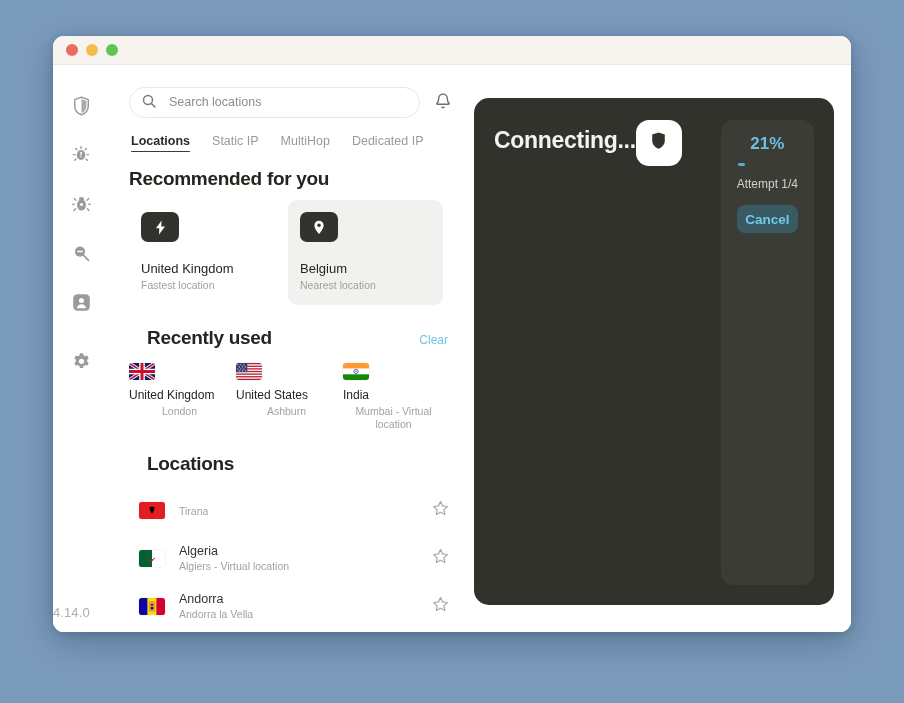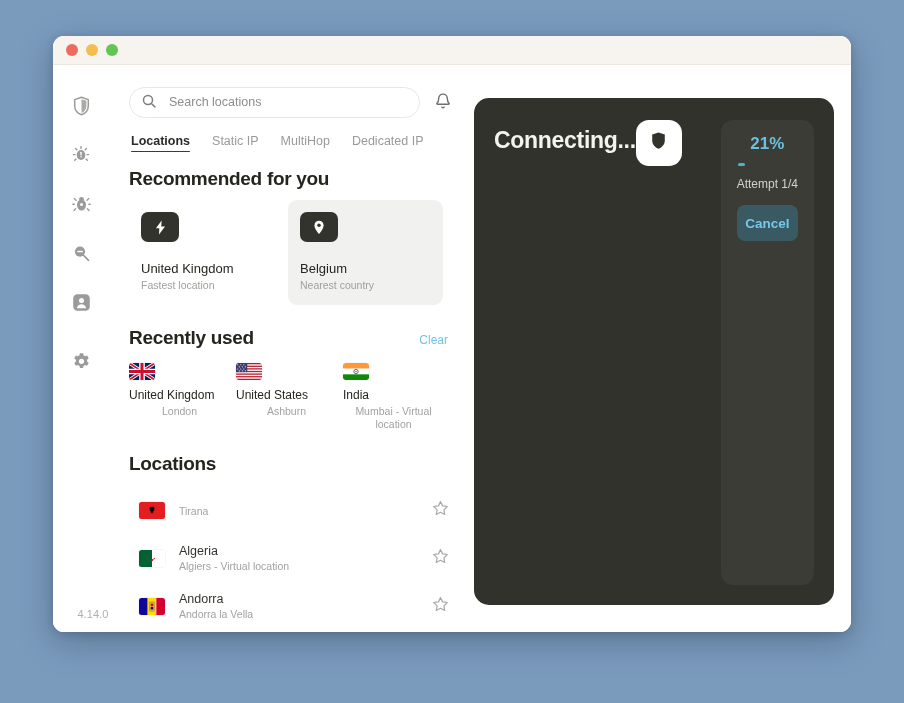--- a/index.html
+++ b/index.html
@@ -51,23 +51,22 @@
     width: 34px; height: 34px;
     display: flex; align-items: center; justify-content: center;
     margin-bottom: 15px;
     cursor: pointer;
     color: #9b9b99;
   }
   .rail-item svg { display: block; }
   .rail-item.spacer-after { margin-bottom: 25px; }
   .version {
     position: absolute;
-    bottom: 12px; left: 12px; width: 56px;
-    text-align: center;
-    font-size: 11px; color: #aeaeac;
+    bottom: 12px; left: 0; width: 56px;
+    font-size: 13px; color: #aeaeac;
     letter-spacing: .1px;
   }
 
   
   .middle {
     flex: 1 1 auto; min-width: 0;
     display: flex; flex-direction: column;
     padding: 22px 18px 0 20px;
     overflow: hidden;
   }
@@ -106,21 +105,21 @@
 
   .sec-title {
     font-size: 19px; font-weight: bold; color: #25251f;
     letter-spacing: -.3px;
     margin-top: 12px; margin-bottom: 2px;
   }
   .sec-head {
     display: flex; align-items: baseline; justify-content: space-between;
     margin-top: 22px;
   }
-  .sec-head .sec-title { margin-top: 0; }
+  .sec-head .sec-title { margin-top: 0; margin-left: 18px; }
   .clear-link {
     font-size: 12px; color: #74c2e8; cursor: pointer; padding-right: 8px;
   }
 
   
   .rec-row { display: flex; gap: 4px; margin-top: 10px; }
   .rec-card {
     width: 155px;
     padding: 12px 12px 14px 12px;
     border-radius: 9px;
@@ -193,21 +192,21 @@
   .progress {
     margin-top: 9px; height: 3px; width: 100%;
     background: transparent; position: relative; overflow: hidden; border-radius: 2px;
   }
   .progress .fill {
     position: absolute; left: 2%; top: 0; height: 3px; width: 12%;
     background: #56aecf; border-radius: 2px;
   }
   .attempt { text-align: center; font-size: 12px; color: #d2d2cd; margin-top: 11px; }
   .cancel-btn {
-    margin-top: 14px; height: 36px; width: 100%;
+    margin-top: 14px; height: 28px; width: 100%;
     background: #3a5a63;
     border: none; border-radius: 8px;
     color: #74c8ea; font-size: 13.5px; font-weight: bold;
     font-family: "Liberation Sans", sans-serif;
     cursor: pointer;
   }
 </style>
 </head>
 <body>
 
@@ -334,21 +333,21 @@
             </div>
 
             <div class="rec-card hover">
               <div class="rec-icon">
                 <svg width="12" height="15" viewBox="0 0 12 15" fill="currentColor">
                   <path d="M6 .8c-2.6 0-4.6 2-4.6 4.6 0 3.3 4.6 8.6 4.6 8.6s4.6-5.3 4.6-8.6C10.6 2.8 8.6.8 6 .8Z"></path>
                   <circle cx="6" cy="5.3" r="1.75" fill="#33332d"></circle>
                 </svg>
               </div>
               <div class="rec-name">Belgium</div>
-              <div class="rec-sub">Nearest country</div>
+              <div class="rec-sub">Nearest location</div>
             </div>
           </div>
 
           <div class="sec-head">
             <div class="sec-title">Recently used</div>
             <div class="clear-link">Clear</div>
           </div>
 
           <div class="recent-row">
 

